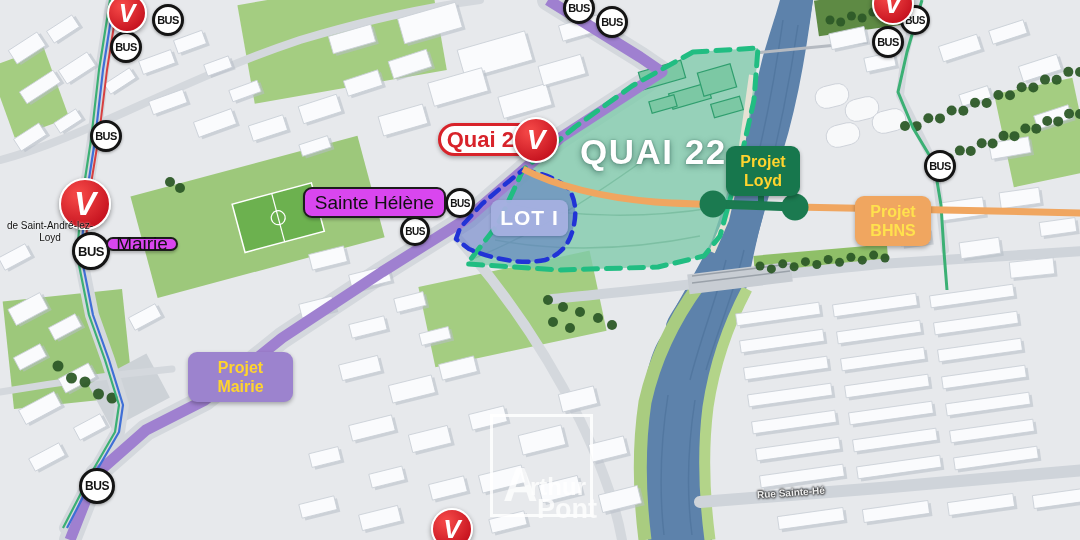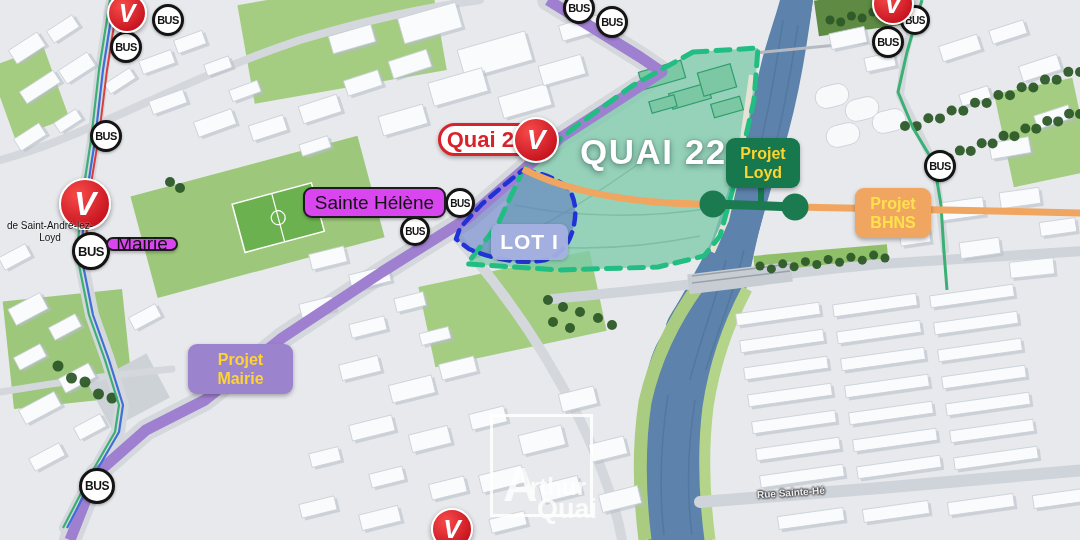--- a/index.html
+++ b/index.html
@@ -38,25 +38,25 @@
     box-shadow:0 2px 4px rgba(0,0,0,.3);}
   #quai22-pill-v{left:513px;top:117px;width:46px;height:46px;font-size:28px;}
 
   
   .zone-title{position:absolute;left:580px;top:132px;font-size:35px;font-weight:bold;color:#fff;
     letter-spacing:1.5px;text-shadow:0 2px 6px rgba(25,70,60,.55),0 0 2px rgba(25,70,60,.4);}
 
   
   .lot-badge{position:absolute;left:491px;top:200px;width:77px;height:36px;background:rgba(165,176,224,.95);
     border-radius:8px;color:#fff;font-weight:bold;font-size:21px;letter-spacing:1px;
-    display:flex;align-items:center;justify-content:center;box-shadow:0 1px 3px rgba(30,40,90,.3);margin-top:24px;}
+    display:flex;align-items:center;justify-content:center;box-shadow:0 1px 3px rgba(30,40,90,.3);}
 
   
   .proj-badge{position:absolute;border-radius:9px;text-align:center;font-weight:bold;
-    line-height:1.2;padding:6px 4px;box-sizing:border-box;box-shadow:0 2px 4px rgba(0,0,0,.3);}
+    line-height:1.2;padding:6px 4px;box-sizing:border-box;box-shadow:0 2px 4px rgba(0,0,0,.3);margin-top:8px;}
   .proj-badge span{display:block;}
   #badge-pont{left:726px;top:138px;width:74px;background:#17774d;color:#ffd42e;font-size:16px;}
   #badge-bhns{left:855px;top:188px;width:76px;background:#f0a660;color:#ffe14d;font-size:16px;}
   #badge-tramway{left:188px;top:344px;width:105px;background:#9c83ce;color:#ffd42e;font-size:16px;}
 
   
   .wm{position:absolute;left:490px;top:414px;width:97px;height:97px;
     border:3px solid rgba(255,255,255,.9);opacity:.92;}
   .wm span{position:absolute;color:#fff;font-weight:bold;opacity:.85;line-height:1;}
   .wm .big-a{left:10px;top:44px;font-size:48px;}
@@ -681,15 +681,15 @@
   <div class="small-area-label">
     <span>de Saint-André-lez-</span><br>
     <span>Loyd</span>
   </div>
 
   <div class="street-label">Rue Sainte-Hé</div>
 
   <div class="wm">
     <span class="big-a">A</span>
     <span class="rest">rthur</span>
-    <span class="second">Quai</span>
+    <span class="second">Pont</span>
   </div>
 </div>
 
 </body></html>

